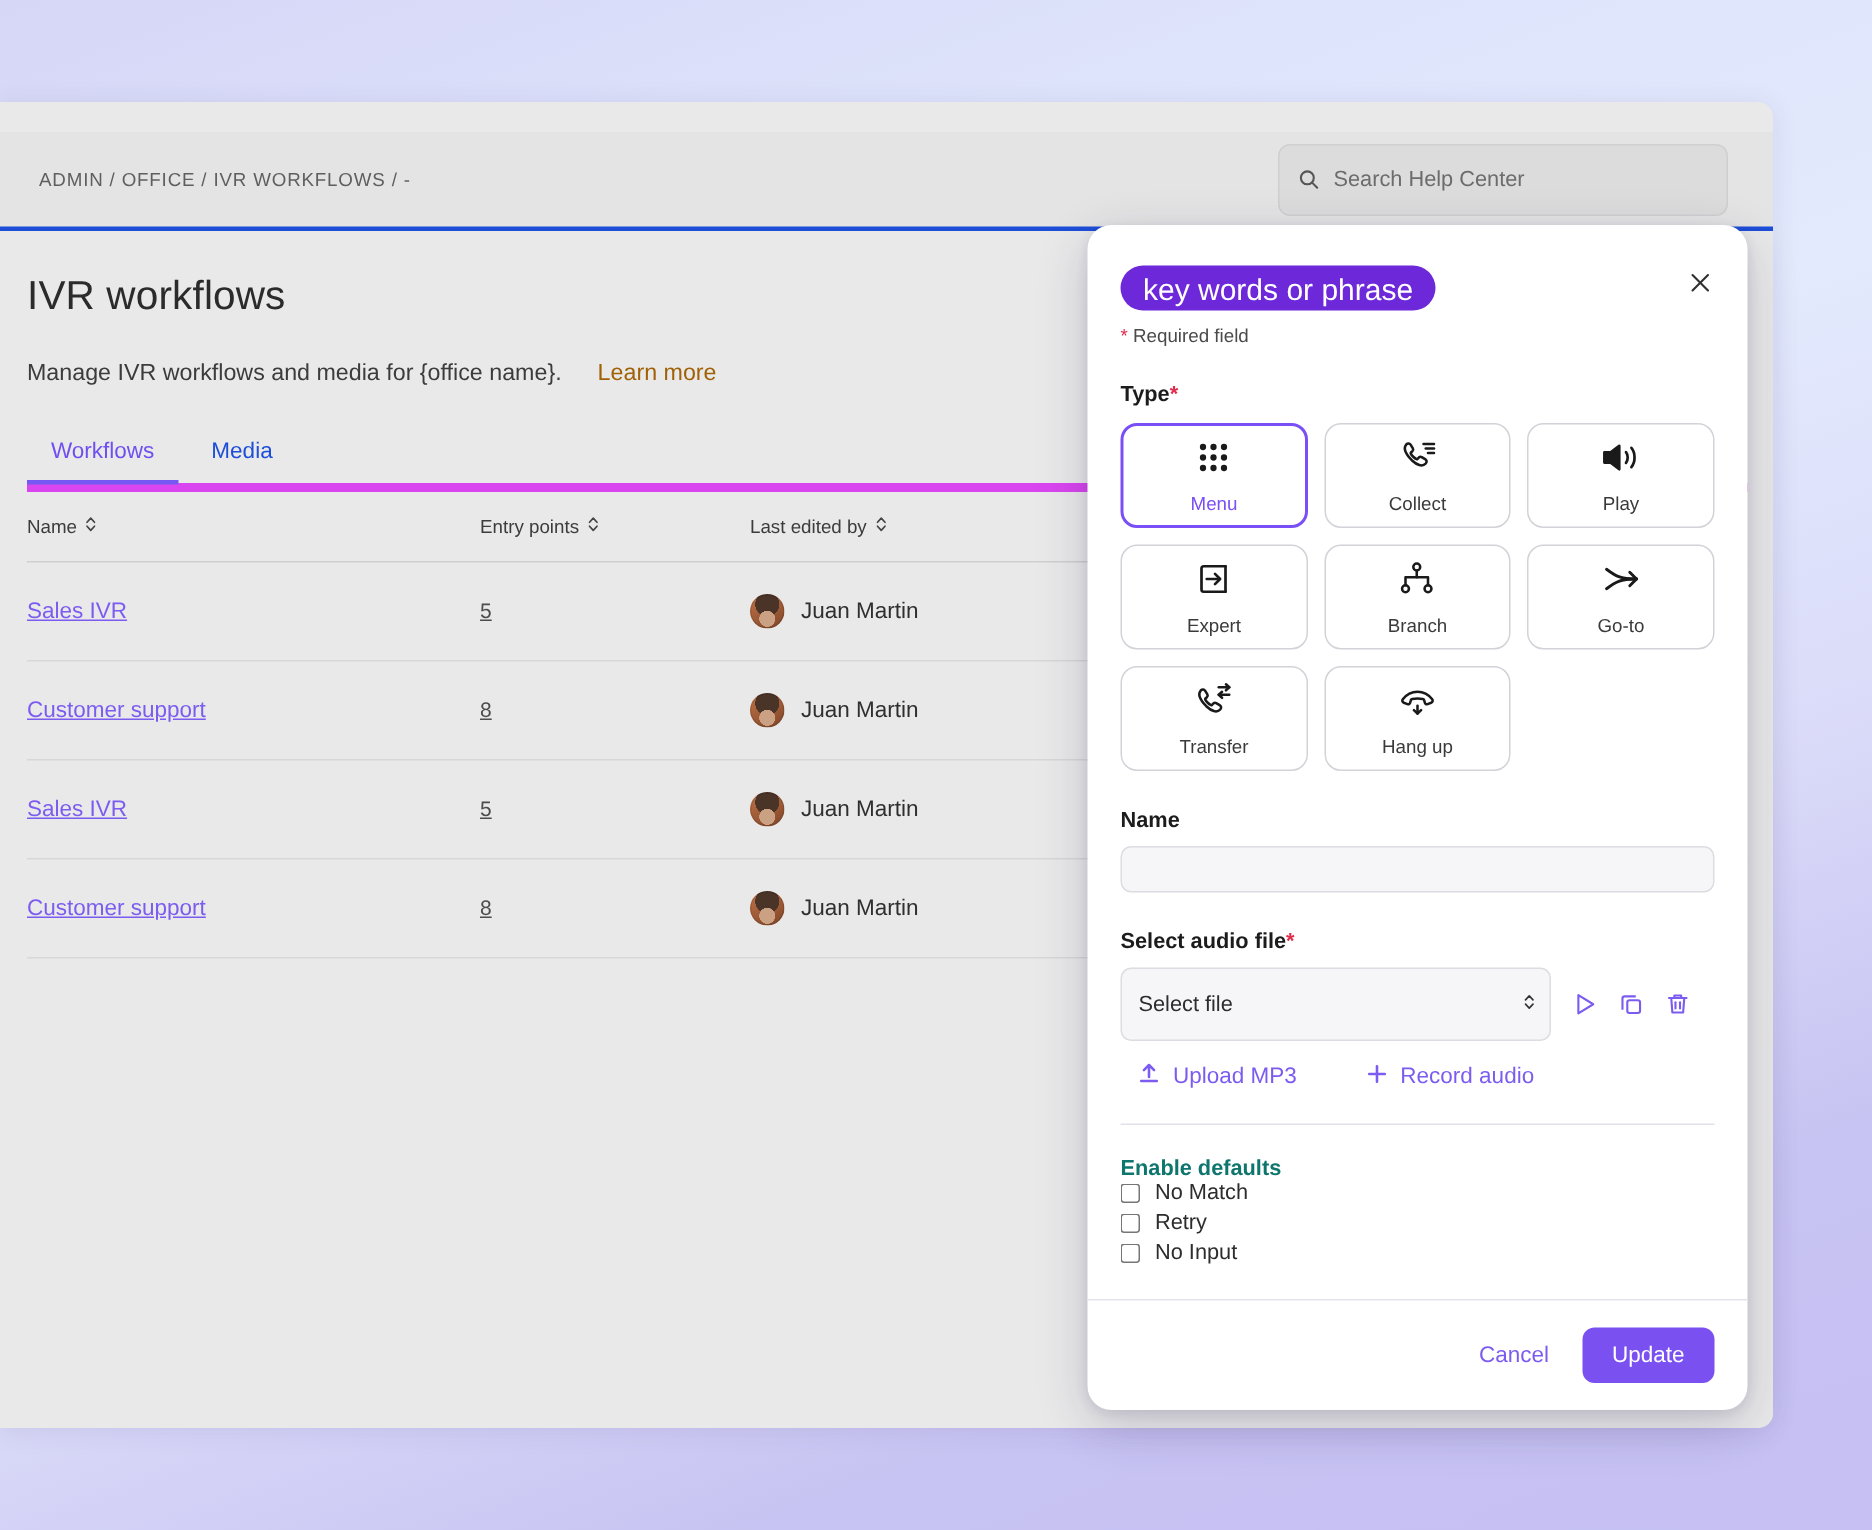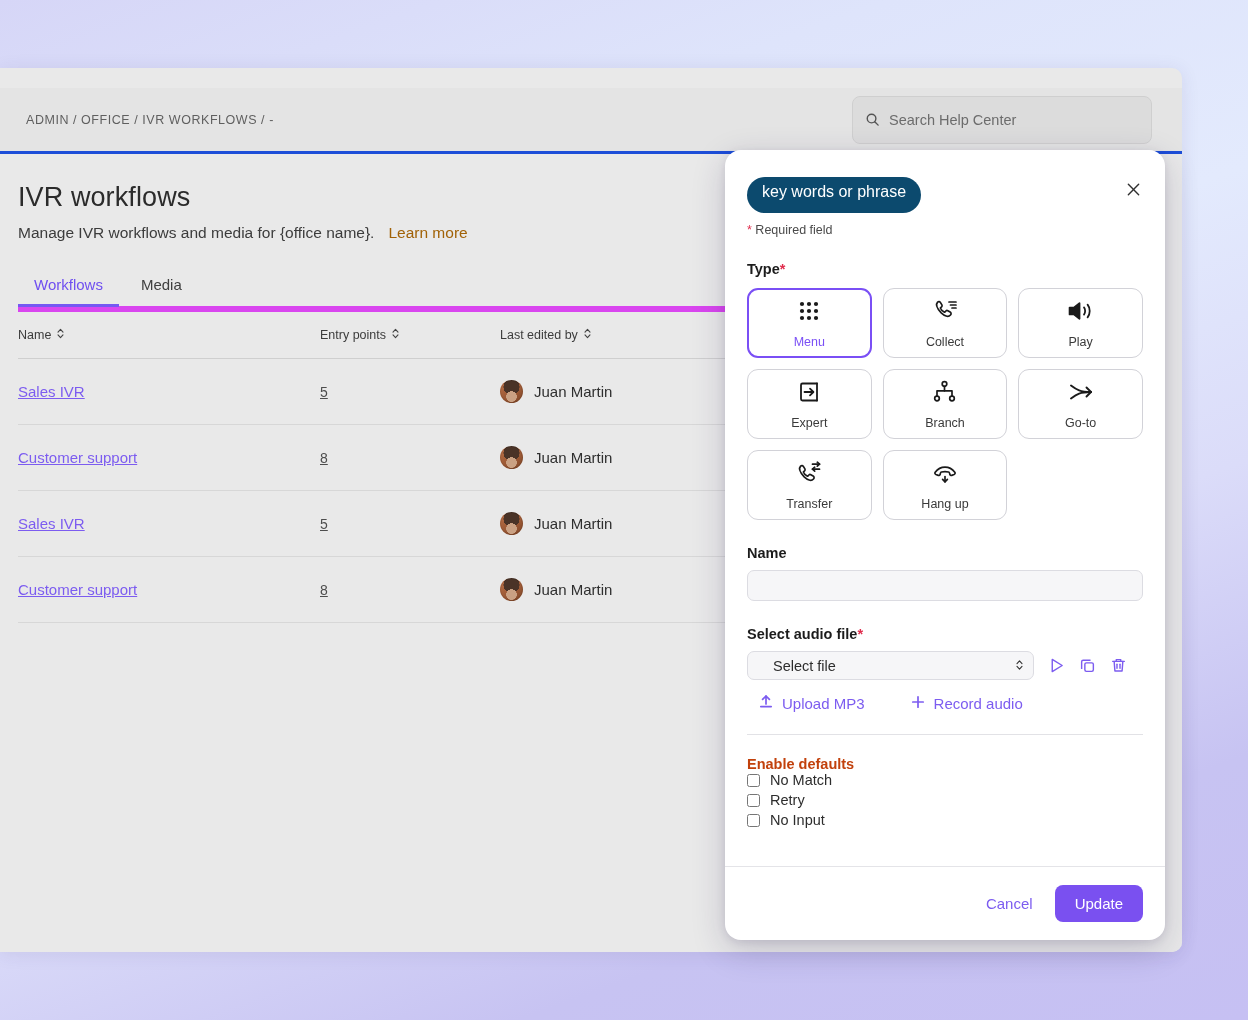--- a/index.html
+++ b/index.html
@@ -54,35 +54,35 @@
   .search-icon svg { display: block; }
 
   
   .page {
     padding: 28px 0 0 18px;
     background: #e9e9e9;
     height: calc(100% - 66px);
   }
   .page-title { font-size: 27px; color: #2b2b2b; font-weight: 400; letter-spacing: .1px; }
   .page-sub {
-    margin-top: 11px; font-size: 15.5px; color: #3c3c3c;
-    display: flex; align-items: flex-start; gap: 14px;
+    margin-top: 27px; font-size: 15.5px; color: #3c3c3c;
+    display: flex; align-items: flex-start; gap: 24px;
   }
   .learn-more { color: #a16207; text-decoration: none; cursor: pointer; }
 
   
   .tabs {
     display: flex; gap: 6px;
     margin-top: 30px;
     border-bottom: 6px solid #d946ef;
     width: 1147px;
   }
   .tab {
     padding: 4px 16px 11px 16px;
-    font-size: 15px; color: #404040;
+    font-size: 15px; color: #1d4ed8;
     cursor: pointer;
     border-bottom: 3px solid transparent;
     margin-bottom: -1px;
   }
   .tab.active { color: #6f4ff0; border-bottom-color: #7559f2; }
 
   
   table.wf { width: 1147px; border-collapse: collapse; }
   table.wf th {
     text-align: left;
@@ -126,24 +126,24 @@
     display: flex; flex-direction: column;
     overflow: hidden;
   }
   .modal-body {
     flex: 1 1 auto;
     padding: 27px 22px 0 22px;
     overflow: hidden;
   }
   .modal-head { display: flex; align-items: flex-start; justify-content: space-between; }
   .chip {
-    background: #0c4a6e;
+    background: #6d28d9;
     color: #ffffff;
-    font-size: 16px;
-    padding: 6px 15px 12px 15px;
+    font-size: 20px;
+    padding: 6px 15px 1px 15px;
     border-radius: 999px;
     display: inline-block;
     line-height: 1.15;
   }
   .close-btn {
     background: none; border: none; cursor: pointer;
     font-size: 19px; color: #303030; line-height: 1;
     padding: 4px 2px;
   }
   .required-note { margin-top: 10px; font-size: 12.5px; color: #4a4a4a; }
@@ -186,44 +186,44 @@
     font-family: inherit; font-size: 14px;
     padding: 0 11px;
     outline: none;
   }
 
   
   .label-audio { margin-top: 25px; display: block; }
   .audio-row { margin-top: 9px; display: flex; align-items: center; gap: 14px; }
   .select-wrap { position: relative; width: 287px; }
   .select-file {
-    width: 100%; height: 29px;
+    width: 100%; height: 49px;
     background: #f6f6f8;
     border: 1px solid #dcdce2;
     border-radius: 7px;
     font-family: inherit; font-size: 14.5px; color: #2d2d2d;
-    padding: 0 28px 0 25px;
+    padding: 0 28px 0 11px;
     appearance: none; -webkit-appearance: none;
     cursor: pointer; outline: none;
   }
   .sel-caret {
     position: absolute; right: 10px; top: 50%;
     transform: translateY(-50%); pointer-events: none;
   }
   .icon-btn { background: none; border: none; cursor: pointer; padding: 0; line-height: 0; }
   .audio-links { margin-top: 14px; display: flex; align-items: center; gap: 46px; padding-left: 12px; }
   .alink {
     display: flex; align-items: center; gap: 9px;
     color: #7c5cf0; font-size: 15px; cursor: pointer;
     text-decoration: none;
   }
   .divider { margin-top: 22px; height: 1px; background: #e2e2e6; }
 
   
-  .defaults-title { margin-top: 21px; font-size: 14.5px; font-weight: bold; color: #c2410c; }
+  .defaults-title { margin-top: 21px; font-size: 14.5px; font-weight: bold; color: #0f766e; }
   .check-list { display: flex; flex-direction: column; gap: 4px; }
   .check-row { display: flex; align-items: center; gap: 10px; cursor: pointer; }
   .check-row input[type=checkbox] {
     width: 13px; height: 13px; margin: 0;
     accent-color: #7a4ff5; cursor: pointer;
   }
   .check-row span { font-size: 14.5px; color: #2d2d2d; }
 
   
   .modal-footer {

